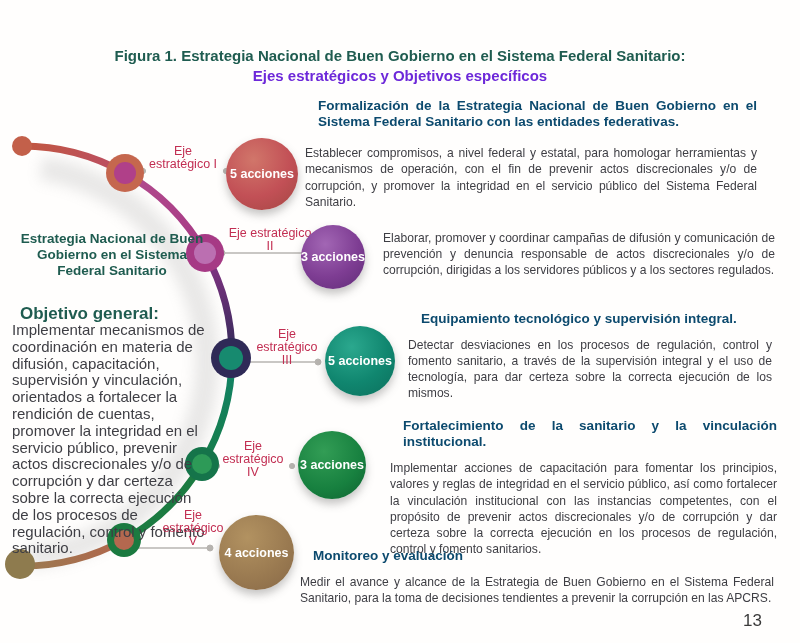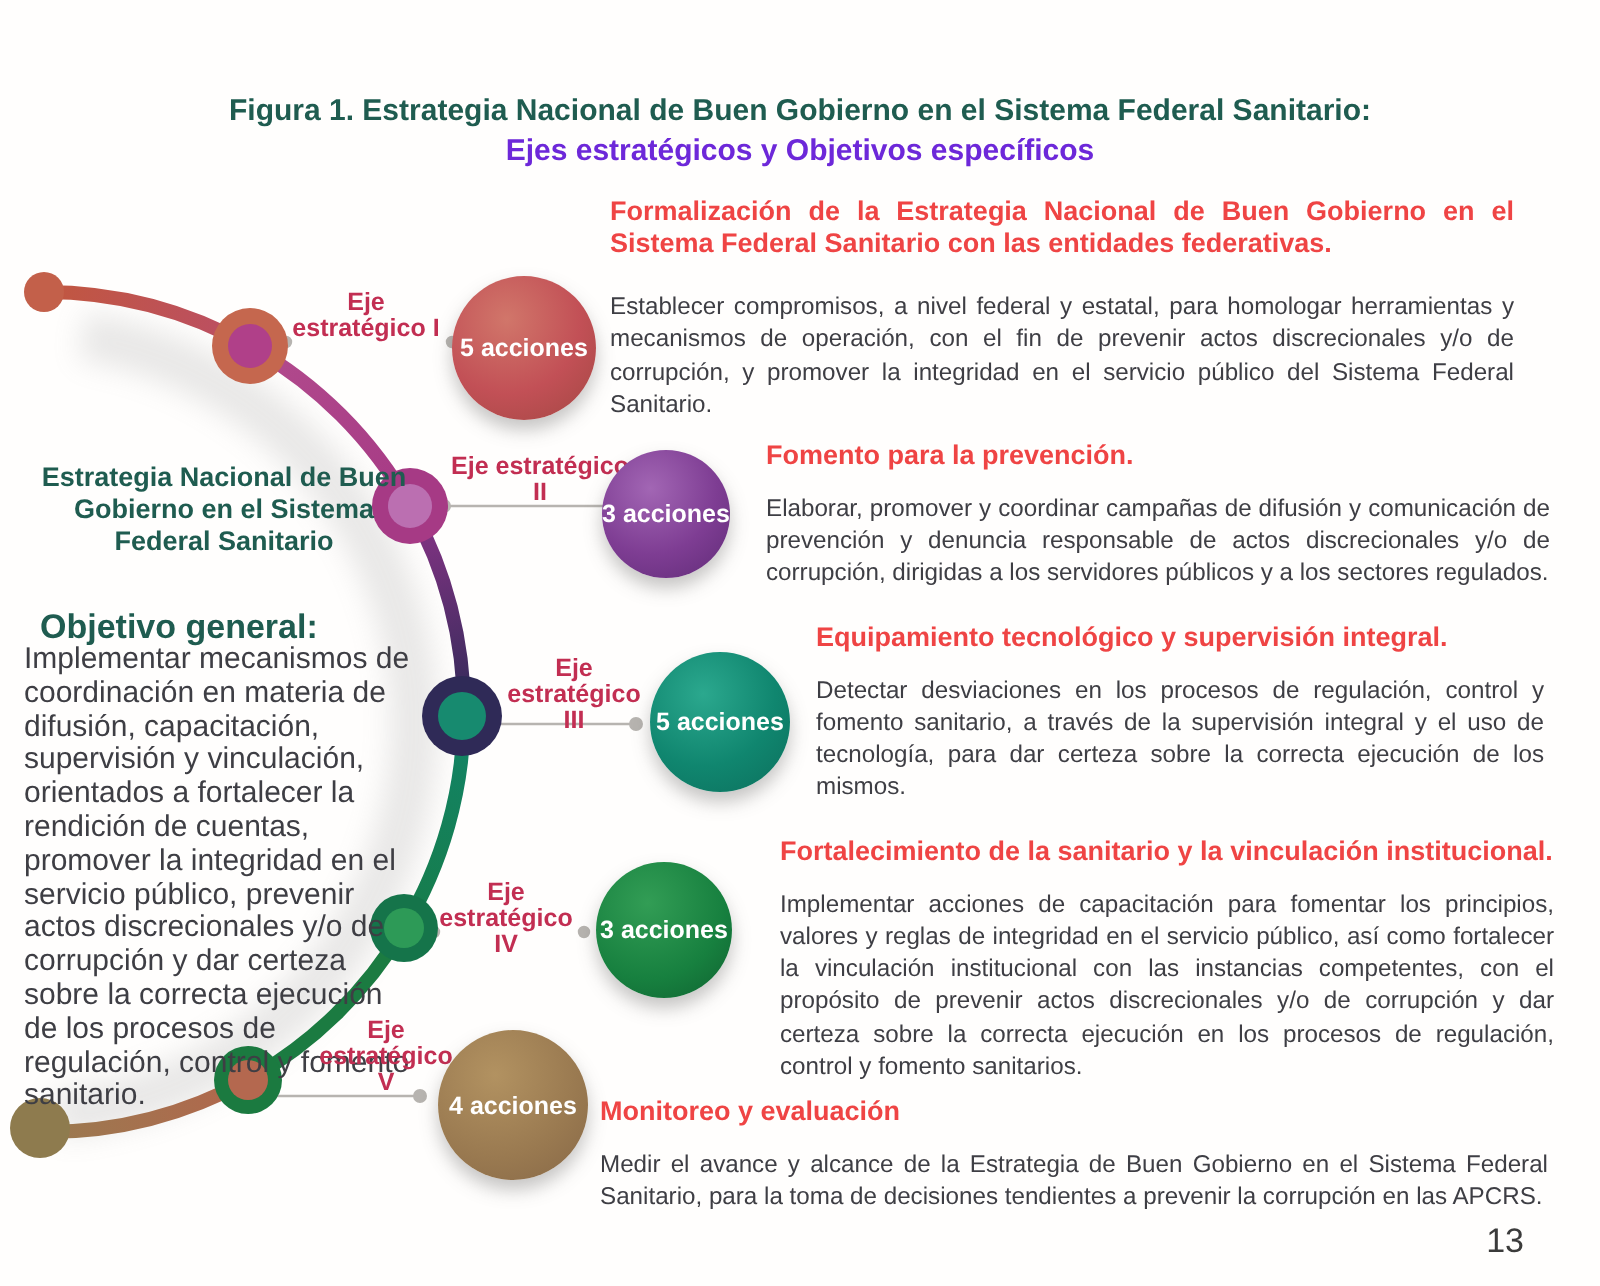--- a/index.html
+++ b/index.html
@@ -17,31 +17,31 @@
   .fig-title .t2 { color:#6d28d9; }
 
   .strategy-title { position:absolute; left:20px; top:231px; width:184px; text-align:center;
     color:#1f5c50; font-weight:bold; font-size:13.5px; line-height:1.2; }
   .objective-label { position:absolute; left:20px; top:304px; width:184px; text-align:left;
     color:#1f5c50; font-weight:bold; font-size:17px; }
   .objective-text { position:absolute; left:12px; top:322px; width:200px; 
     color:#3e3e44; font-size:15px; line-height:1.12; }
 
   .sec { position:absolute; }
-  .sec-heading { color:#ef4444; font-size:13.5px; font-weight:bold; line-height:1.2; }
+  .sec-heading { color:#0c4a6e; font-size:13.5px; font-weight:bold; line-height:1.2;margin-left:13px; }
   .sec-heading.just { text-align:justify; }
   .sec-body { color:#3e3e44; font-size:12.1px; line-height:1.33; text-align:justify; margin-top:10px; }
   .sec-1 { left:305px; top:98px;  width:452px; }
   .sec-1 .sec-body { margin-top:15px; }
   .sec-2 { left:383px; top:220px; width:392px; }
   .sec-3 { left:408px; top:311px; width:364px; }
   .sec-4 { left:390px; top:418px; width:387px; }
   .sec-5 { left:300px; top:548px; width:474px; }
 
-  .eje-label { position:absolute; color:#c22e52; font-weight:bold; font-size:12.5px;
+  .eje-label { position:absolute; color:#c22e52; font-weight:normal; font-size:12.5px;
     line-height:13px; text-align:center; }
   .eje-label div:empty { display:none; }
   .eje-label-1 { left:123px; top:145px; width:120px; }
   .eje-label-2 { left:203px; top:227px; width:134px; }
   .eje-label-3 { left:232px; top:328px; width:110px; }
   .eje-label-4 { left:198px; top:440px; width:110px; }
   .eje-label-5 { left:138px; top:509px; width:110px; }
 
   .badge { position:absolute; border-radius:50%; display:flex; align-items:center;
     justify-content:center; color:#fff; font-weight:bold; font-size:12.5px;
@@ -192,21 +192,20 @@
   </div>
   <div class="badge badge-5">
     <span>4 acciones</span>
   </div>
 
   <section class="sec sec-1">
     <h3 class="sec-heading just">Formalización de la Estrategia Nacional de Buen Gobierno en el Sistema Federal Sanitario con las entidades federativas.</h3>
     <p class="sec-body">Establecer compromisos, a nivel federal y estatal, para homologar herramientas y mecanismos de operación, con el fin de prevenir actos discrecionales y/o de corrupción, y promover la integridad en el servicio público del Sistema Federal Sanitario.</p>
   </section>
   <section class="sec sec-2">
-    <h3 class="sec-heading">Fomento para la prevención.</h3>
     <p class="sec-body">Elaborar, promover y coordinar campañas de difusión y comunicación de prevención y denuncia responsable de actos discrecionales y/o de corrupción, dirigidas a los servidores públicos y a los sectores regulados.</p>
   </section>
   <section class="sec sec-3">
     <h3 class="sec-heading">Equipamiento tecnológico y supervisión integral.</h3>
     <p class="sec-body">Detectar desviaciones en los procesos de regulación, control y fomento sanitario, a través de la supervisión integral y el uso de tecnología, para dar certeza sobre la correcta ejecución de los mismos.</p>
   </section>
   <section class="sec sec-4">
     <h3 class="sec-heading just">Fortalecimiento de la sanitario y la vinculación institucional.</h3>
     <p class="sec-body">Implementar acciones de capacitación para fomentar los principios, valores y reglas de integridad en el servicio público, así como fortalecer la vinculación institucional con las instancias competentes, con el propósito de prevenir actos discrecionales y/o de corrupción y dar certeza sobre la correcta ejecución en los procesos de regulación, control y fomento sanitarios.</p>
   </section>

